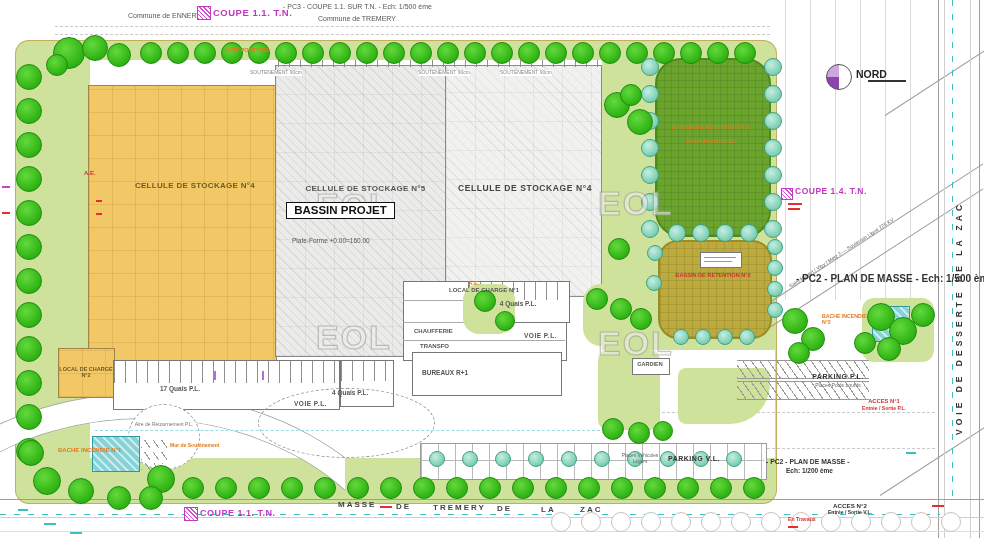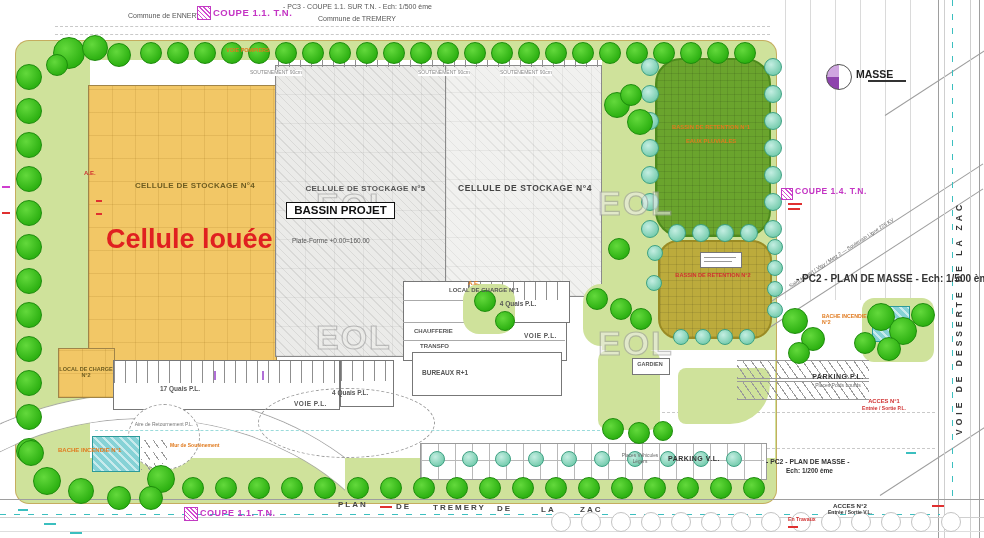--- a/index.html
+++ b/index.html
@@ -295,35 +295,34 @@
       <div style="position: absolute; left: 214px; top: 371px; width: 2px; height: 9px; background: rgb(176, 111, 214);"></div>
       <div style="position: absolute; left: 262px; top: 371px; width: 2px; height: 9px; background: rgb(176, 111, 214);"></div>
       <div style="position: absolute; left: 868px; top: 80px; width: 38px; height: 2px; background: rgb(51, 51, 51);"></div>
       <div style="position: absolute; left: 826px; top: 75px; width: 24px; height: 1px; background: rgb(102, 102, 102);"></div>
       <div style="position: absolute; left: 837px; top: 64px; width: 1px; height: 24px; background: rgb(102, 102, 102);"></div>
       <div style="position: absolute; left: 788px; top: 526px; width: 10px; height: 2px; background: rgb(224, 48, 48);"></div>
     </div>
 
   <div class="abs" style="left:826px;top:64px;width:24px;height:24px;border-radius:50%;border:1px solid #555;
               background:conic-gradient(#fff 0 50%, #8e44ad 50% 75%, #cfa6e0 75% 100%);"></div>
-  <div class="lbl" style="left:856px;top:68px;font-size:10.5px;font-weight:800;color:#222;">MASSE</div>
+  <div class="lbl" style="left:856px;top:68px;font-size:10.5px;font-weight:800;color:#222;">NORD</div>
 
   <div class="eol" style="left:316px;top:186px;">EOL</div>
   <div class="eol" style="left:598px;top:184px;">EOL</div>
   <div class="eol" style="left:316px;top:318px;">EOL</div>
   <div class="eol" style="left:598px;top:324px;">EOL</div>
 
   <div class="lbl" style="left:128px;top:12px;font-size:7px;font-weight:400;color:#555;">Commune de ENNERY</div>
   <div class="abs chip-m" style="left:197px;top:6px;width:12px;height:12px;"></div>
   <div class="lbl" style="left:213px;top:8px;font-size:9.5px;color:#c435c4;letter-spacing:.5px;">COUPE 1.1. T.N.</div>
   <div class="lbl" style="left:283px;top:3px;font-size:7px;font-weight:400;color:#555;">- PC3 - COUPE 1.1. SUR T.N. - Ech: 1/500 ème</div>
   <div class="lbl" style="left:318px;top:15px;font-size:7px;font-weight:400;color:#555;">Commune de TREMERY</div>
 
   <div class="lbl ctr" style="left:120px;top:181px;width:150px;font-size:8px;color:#6d5c20;letter-spacing:.3px;">CELLULE DE STOCKAGE N°4</div>
-  <div class="lbl" style="left:106px;top:224px;font-size:27px;font-weight:800;color:#e02020;">Cellule louée</div>
   <div class="lbl ctr" style="left:298px;top:184px;width:135px;font-size:8px;color:#555;letter-spacing:.3px;">CELLULE DE STOCKAGE N°5</div>
   <div class="lbl ctr" style="left:455px;top:184px;width:140px;font-size:8.5px;color:#444;letter-spacing:.6px;">CELLULE DE STOCKAGE N°4</div>
   <div class="lbl ctr" style="left:286px;top:202px;width:107px;font-size:11.5px;color:#111;background:#fff;border:1.5px solid #111;padding:1px 0;">BASSIN PROJET</div>
   <div class="lbl" style="left:292px;top:237px;font-size:6.5px;font-weight:400;color:#555;">Plate-Forme +0.00=160.00</div>
 
   <div class="lbl ctr" style="left:406px;top:287px;width:156px;font-size:6px;">LOCAL DE CHARGE N°1</div>
   <div class="lbl" style="left:414px;top:328px;font-size:6px;">CHAUFFERIE</div>
   <div class="lbl" style="left:420px;top:343px;font-size:6px;">TRANSFO</div>
   <div class="lbl" style="left:422px;top:369px;font-size:6.5px;">BUREAUX R+1</div>
   <div class="lbl ctr" style="left:56px;top:366px;width:60px;font-size:5.5px;white-space:normal;color:#6d5c20;">LOCAL DE CHARGE N°2</div>
@@ -333,21 +332,21 @@
   <div class="lbl ctr" style="left:632px;top:361px;width:36px;font-size:5.5px;">GARDIEN</div>
 
   <div class="lbl" style="left:294px;top:400px;font-size:6.5px;letter-spacing:.5px;">VOIE P.L.</div>
   <div class="lbl" style="left:524px;top:332px;font-size:6.5px;letter-spacing:.5px;">VOIE P.L.</div>
   <div class="lbl ctr" style="left:131px;top:422px;width:66px;font-size:5px;font-weight:400;white-space:normal;color:#777;">Aire de Retournement P.L.</div>
   <div class="lbl" style="left:226px;top:47px;font-size:5.5px;color:#e07a1e;">VOIE POMPIERS</div>
   <div class="lbl" style="left:250px;top:70px;font-size:5px;font-weight:400;color:#888;background:#fff;">SOUTENEMENT 90cm</div>
   <div class="lbl" style="left:418px;top:70px;font-size:5px;font-weight:400;color:#888;background:#fff;">SOUTENEMENT 90cm</div>
   <div class="lbl" style="left:500px;top:70px;font-size:5px;font-weight:400;color:#888;background:#fff;">SOUTENEMENT 90cm</div>
 
-  <div class="lbl" style="left:338px;top:500px;font-size:8px;color:#444;letter-spacing:2px;">PLAN</div>
+  <div class="lbl" style="left:338px;top:500px;font-size:8px;color:#444;letter-spacing:2px;">MASSE</div>
   <div class="lbl" style="left:396px;top:502px;font-size:8px;color:#444;letter-spacing:2px;">DE</div>
   <div class="lbl" style="left:433px;top:503px;font-size:8px;color:#444;letter-spacing:2px;">TREMERY</div>
   <div class="lbl" style="left:497px;top:504px;font-size:8px;color:#444;letter-spacing:2px;">DE</div>
   <div class="lbl" style="left:541px;top:505px;font-size:8px;color:#444;letter-spacing:2px;">LA</div>
   <div class="lbl" style="left:580px;top:505px;font-size:8px;color:#444;letter-spacing:2px;">ZAC</div>
 
   <div class="lbl ctr" style="left:792px;top:373px;width:92px;font-size:7px;letter-spacing:.5px;color:#333;text-shadow:0 0 2px #fff;">PARKING P.L.</div>
   <div class="lbl ctr" style="left:796px;top:383px;width:84px;font-size:5px;font-weight:400;color:#666;text-shadow:0 0 2px #fff;">Places Poids Lourds</div>
   <div class="lbl" style="left:668px;top:455px;font-size:7px;letter-spacing:.5px;color:#333;">PARKING V.L.</div>
   <div class="lbl ctr" style="left:616px;top:453px;width:48px;font-size:4.8px;font-weight:400;white-space:normal;color:#666;">Places Véhicules Légers</div>

